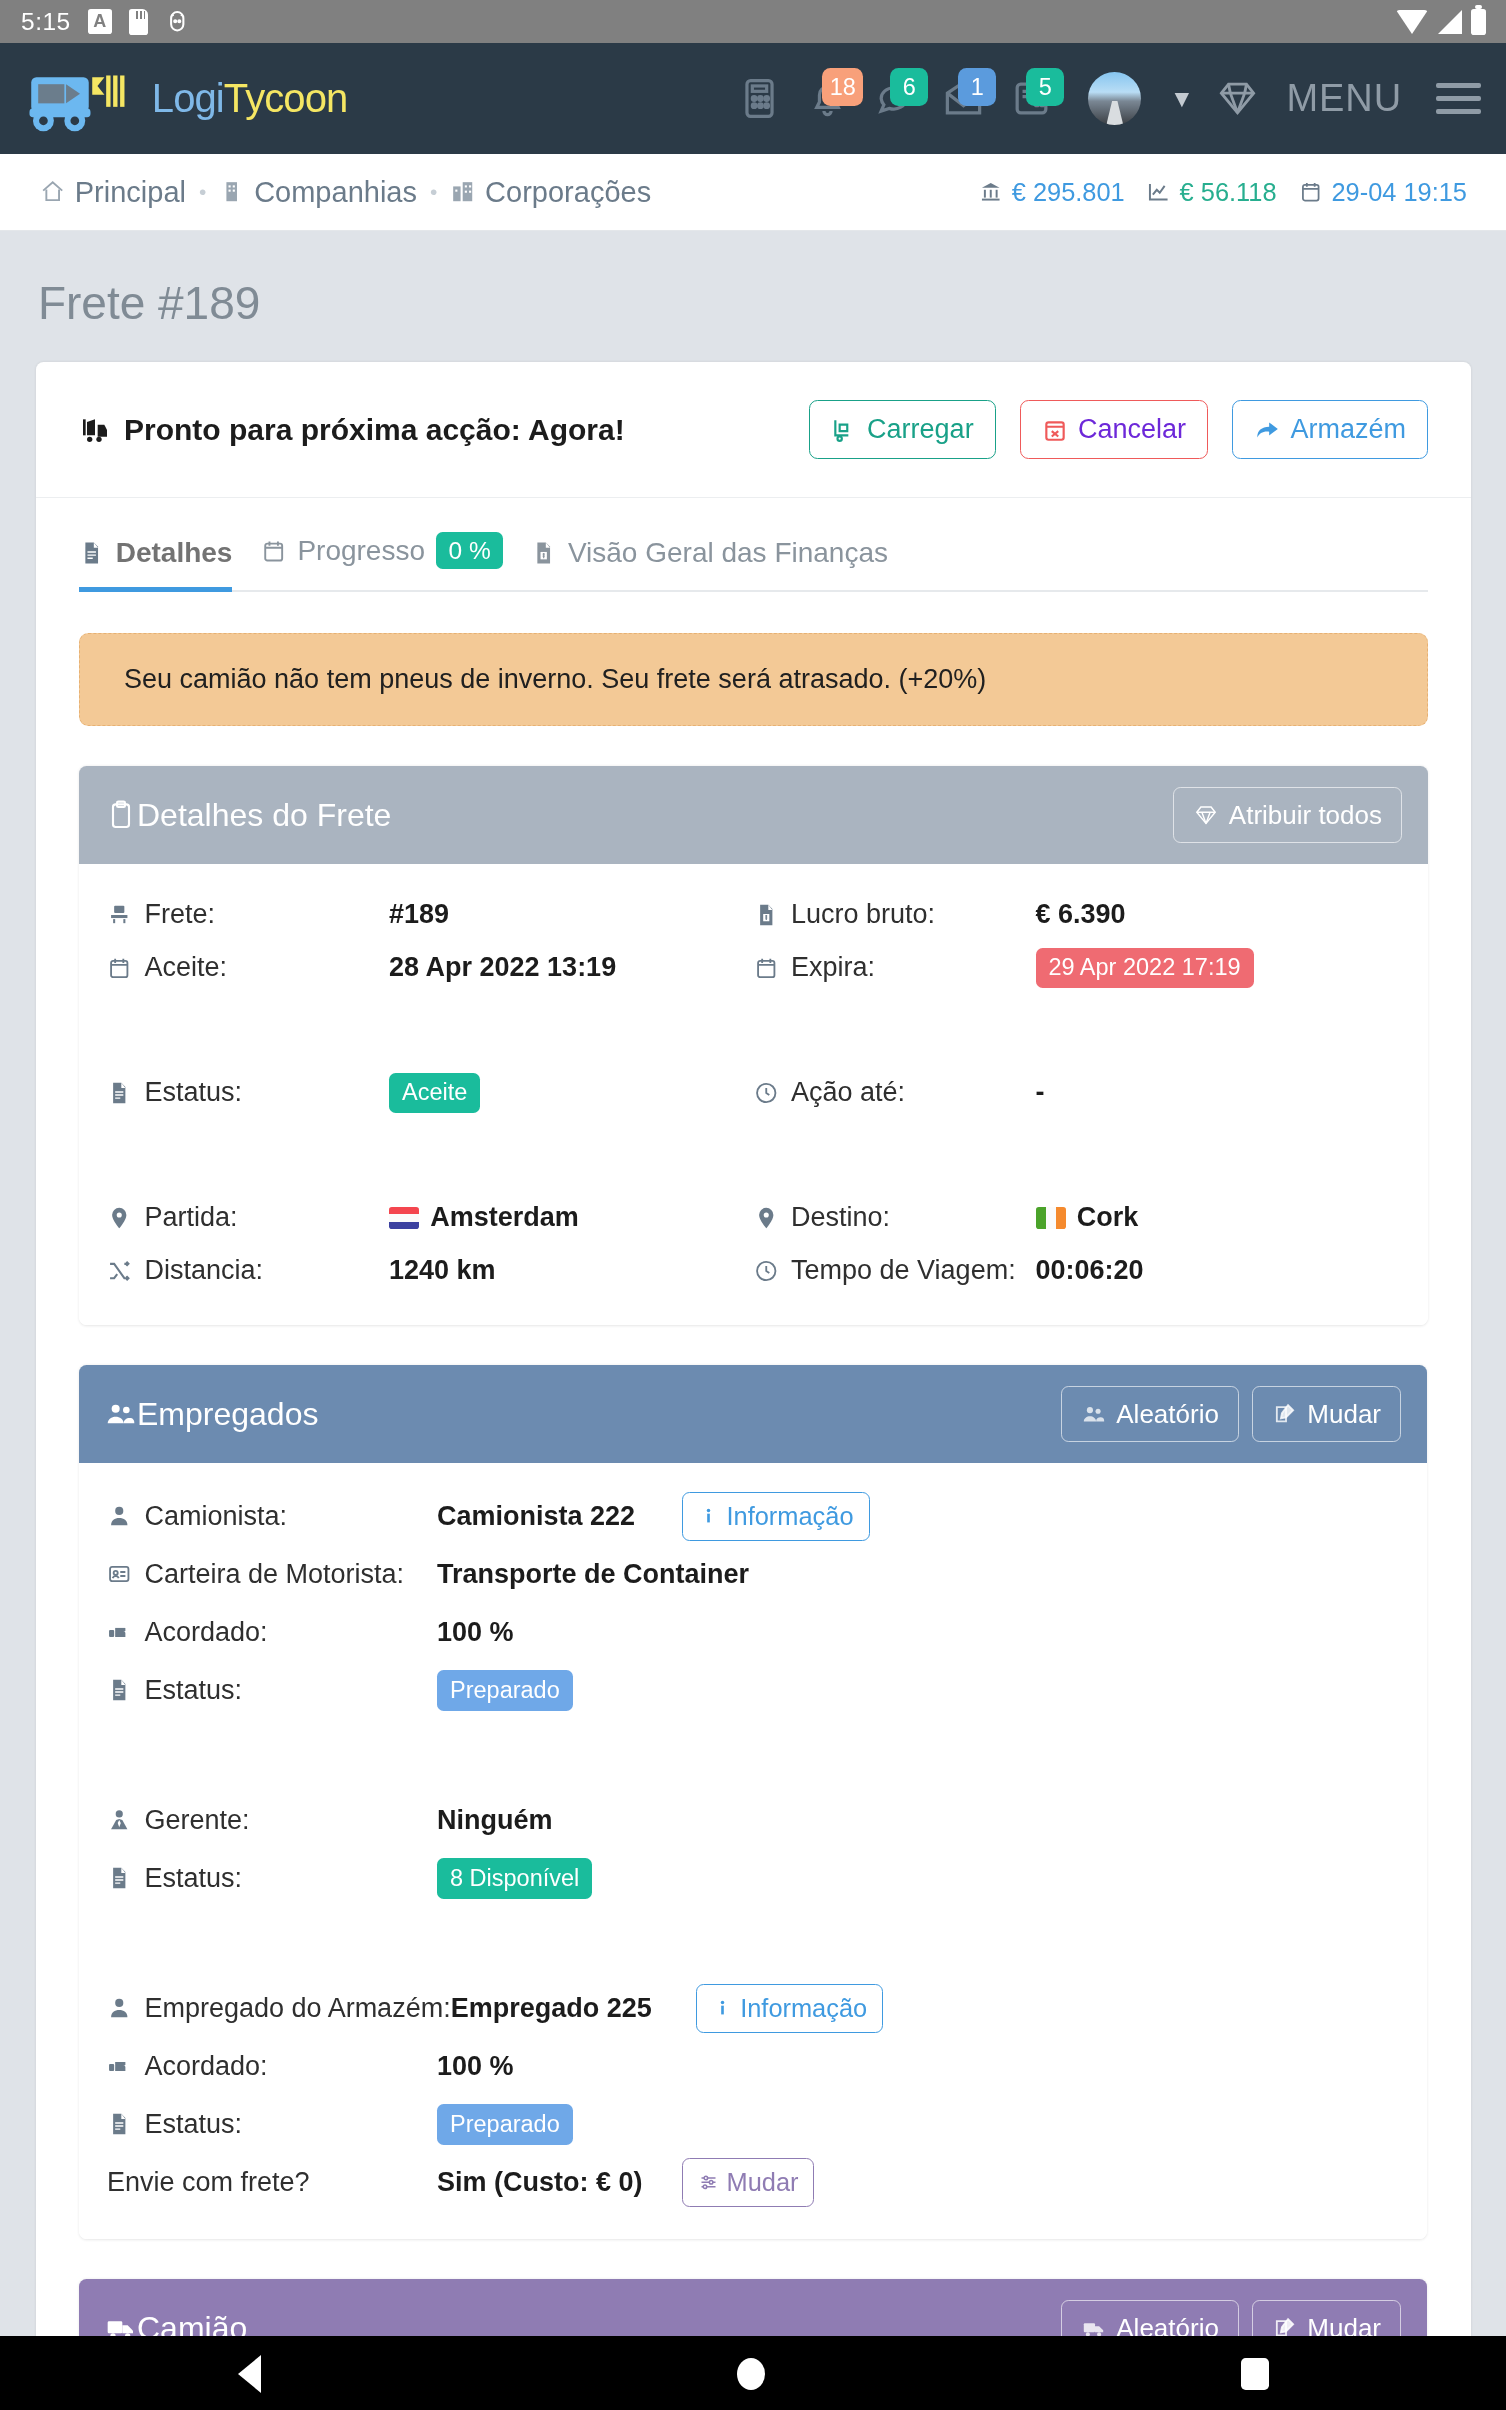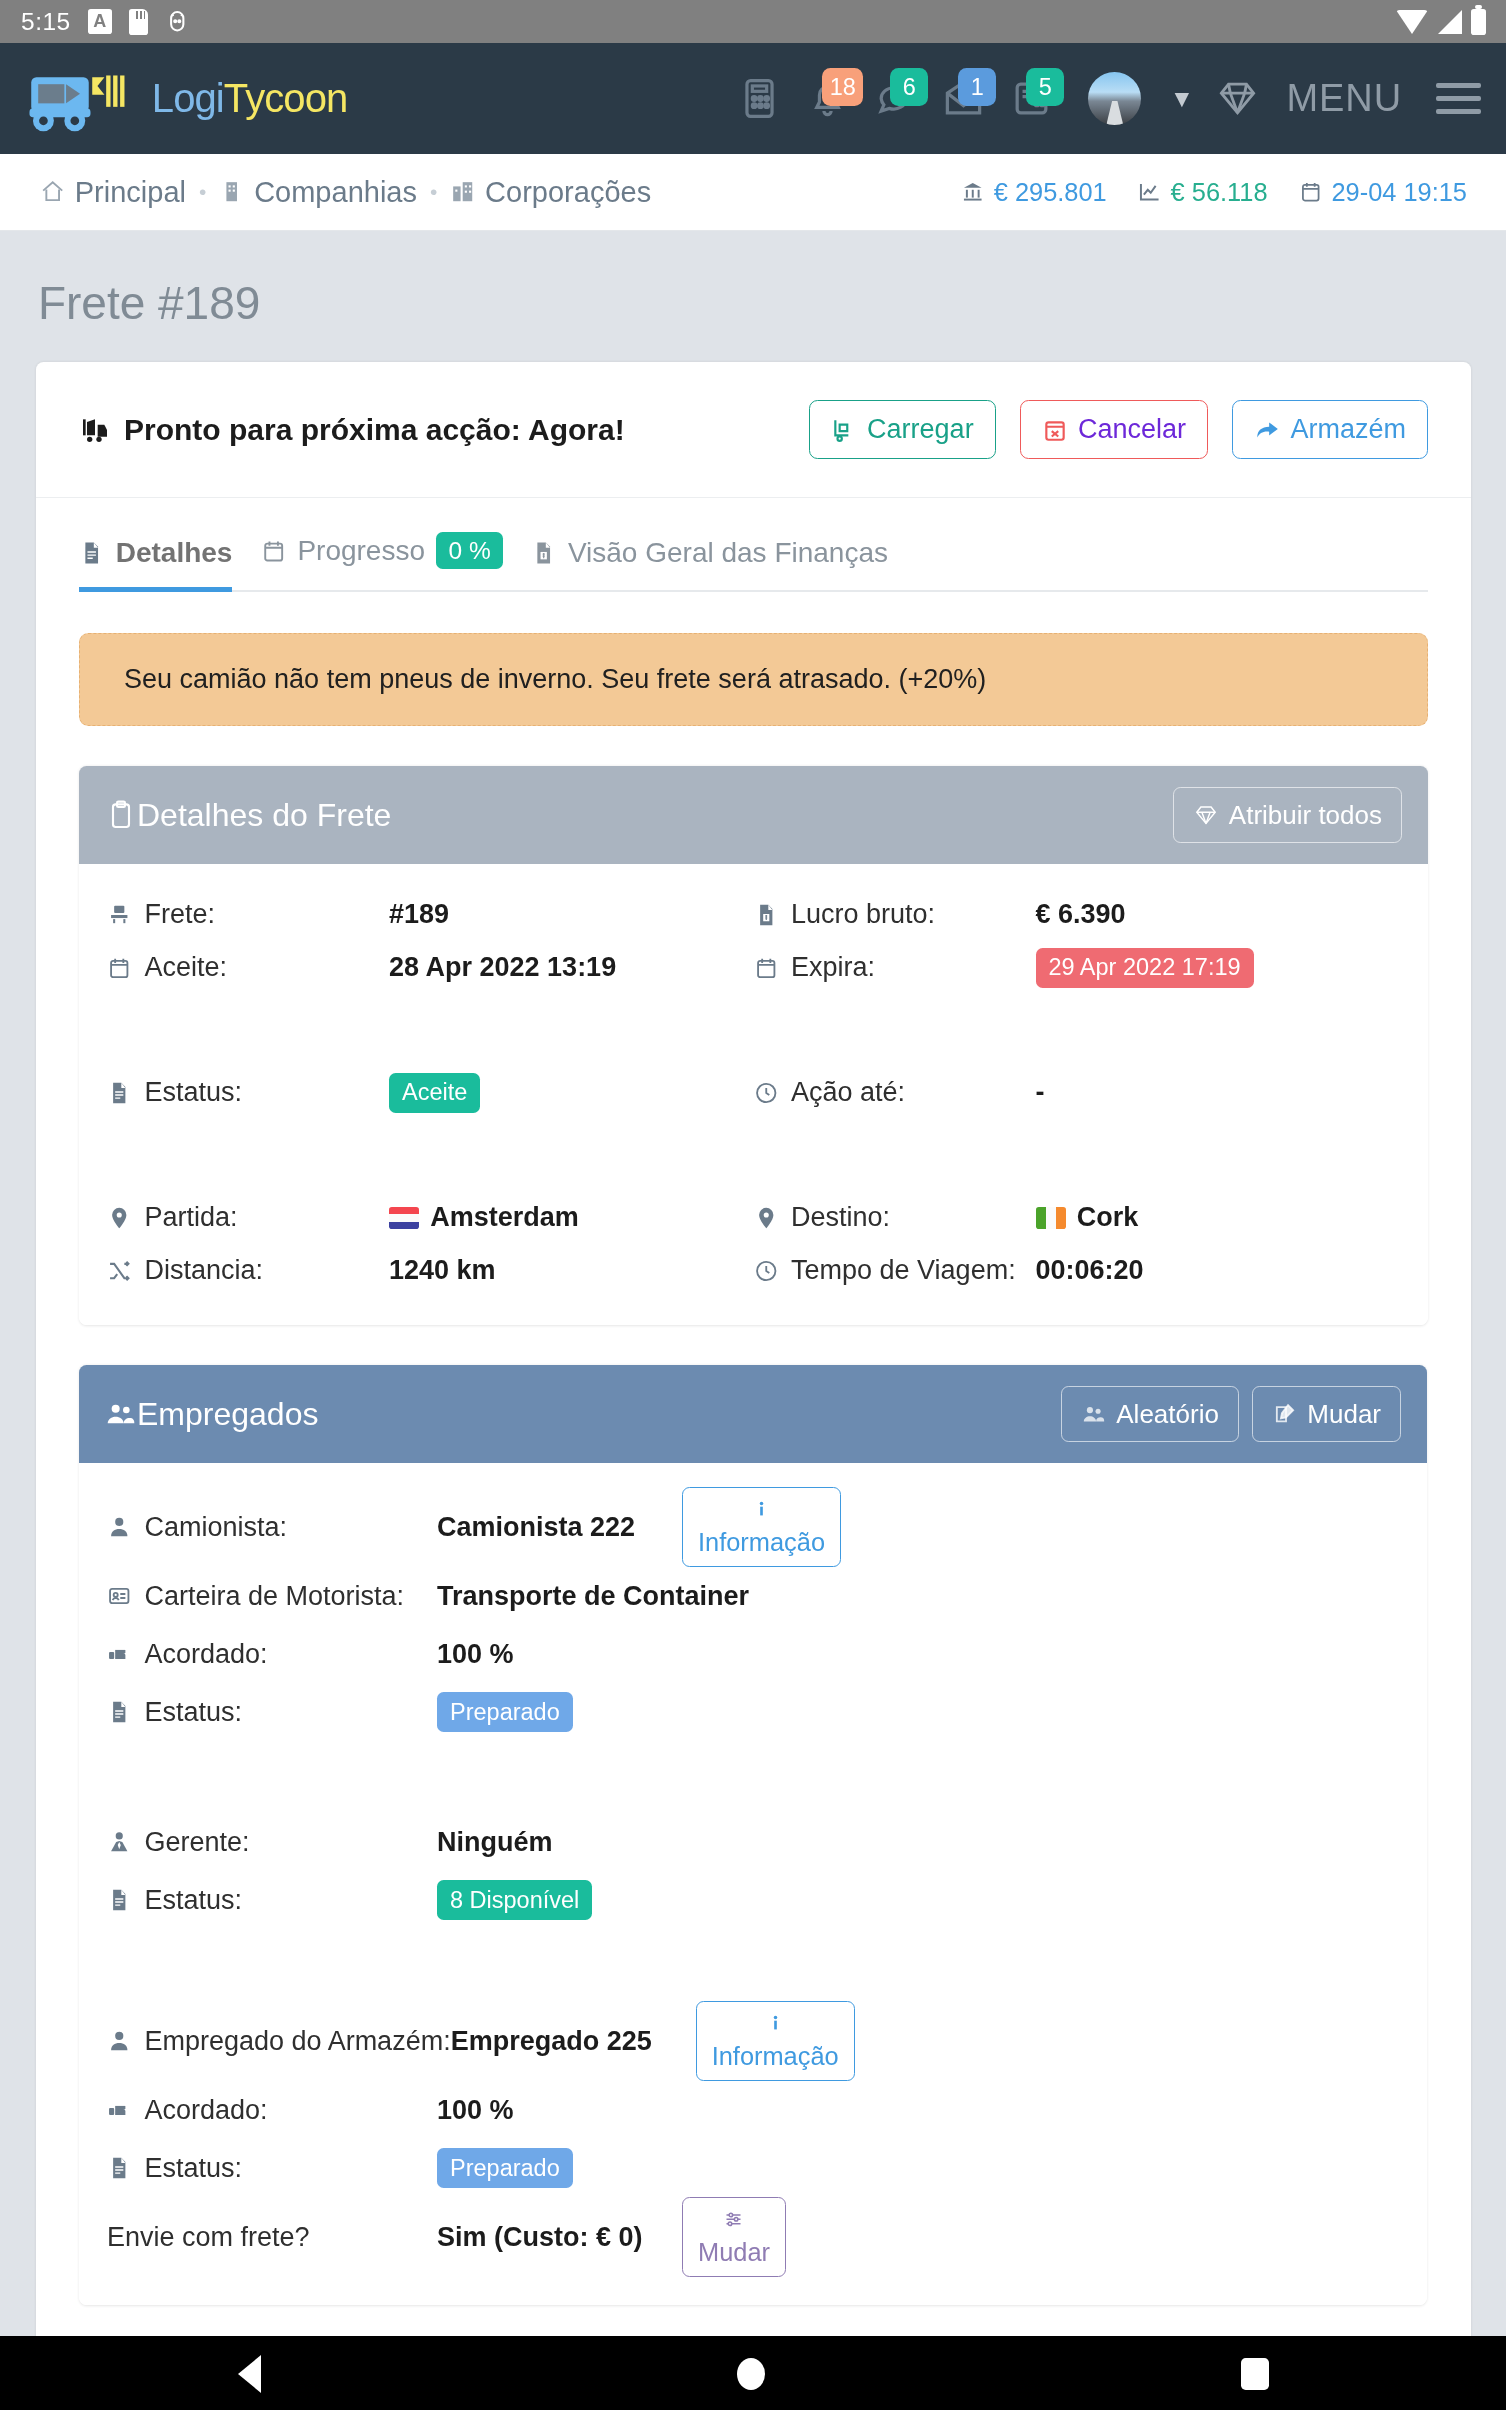--- a/index.html
+++ b/index.html
@@ -80,21 +80,21 @@
 
   
   .crumbbar {
     height: 77px; background: #fff; display: flex; align-items: center;
     padding: 0 40px; border-bottom: 0.9px solid #e4e7ea;
   }
   .crumbs { display: flex; align-items: center; gap: 13px; font-size: 29px; color: #6b7b8a; }
   .crumbs .sep { color: #c6ced5; font-size: 21px; }
   .crumb { display: flex; align-items: center; gap: 9.4px; }
   .crumb svg { width: 25.4px; height: 25.4px; }
-  .stats { margin-left: auto; display: flex; align-items: center; gap: 31px; font-size: 25.4px; justify-content: space-between; }
+  .stats { margin-left: auto; display: flex; align-items: center; gap: 22px; font-size: 25.4px; justify-content: space-between; }
   .stat { display: flex; align-items: center; gap: 9.4px; }
   .stat svg { width: 23.5px; height: 23.5px; }
   .s-blue { color: #3f9ae0; }
   .s-green { color: #27ae8f; }
 
   
   .page { padding: 0 36px; }
   .page-title { font-size: 46px; color: #808b95; font-weight: 300; padding: 45px 0 32px 1.9px; }
 
   .card {
@@ -177,21 +177,21 @@
   .flag-nl { background: linear-gradient(180deg,#f4464f 0 33.3%,#fbfbfb 33.3% 66.6%,#3c41a0 66.6% 100%); }
   .flag-ie { background: linear-gradient(90deg,#4ba32a 0 33.3%,#fbfbfb 33.3% 66.6%,#f58a2e 66.6% 100%); }
 
   
   .erow { display: flex; align-items: center; min-height: 58px; }
   .erow .dlabel { min-width: 330px; }
   .erow .dval { min-width: 245px; }
   .sbtn {
     border: 1.9px solid; background: #fff; border-radius: 7.5px; font-size: 25.4px;
     padding: 9.4px 15px; display: inline-flex; align-items: center; gap: 7.5px;
-    font-family: "Liberation Sans", sans-serif; cursor: pointer; flex-direction: column;
+    font-family: "Liberation Sans", sans-serif; cursor: pointer;
   }
   .s-info { color: #3f9ae0; border-color: #3f9ae0; }
   .s-purple { color: #8f7cb3; border-color: #8f7cb3; }
   .sbtn svg { width: 21px; height: 22.6px; }
 
   .truck-img { display:flex; justify-content:center; align-items:flex-start; height: 122px; background:#fff; }
 
   
   .navbottom {
     position: absolute; left: 0; bottom: 0; width: 1507px; height: 75px;

